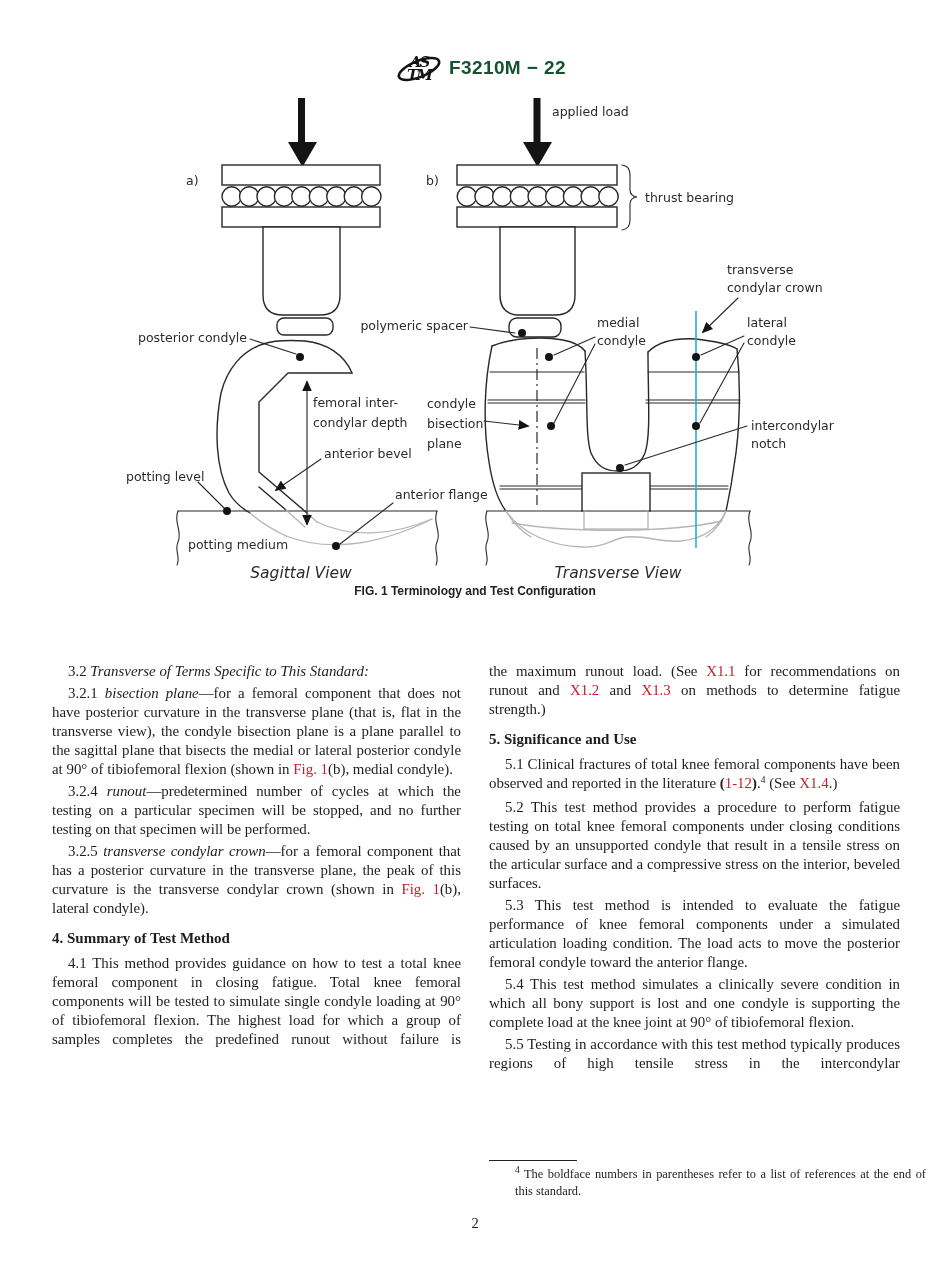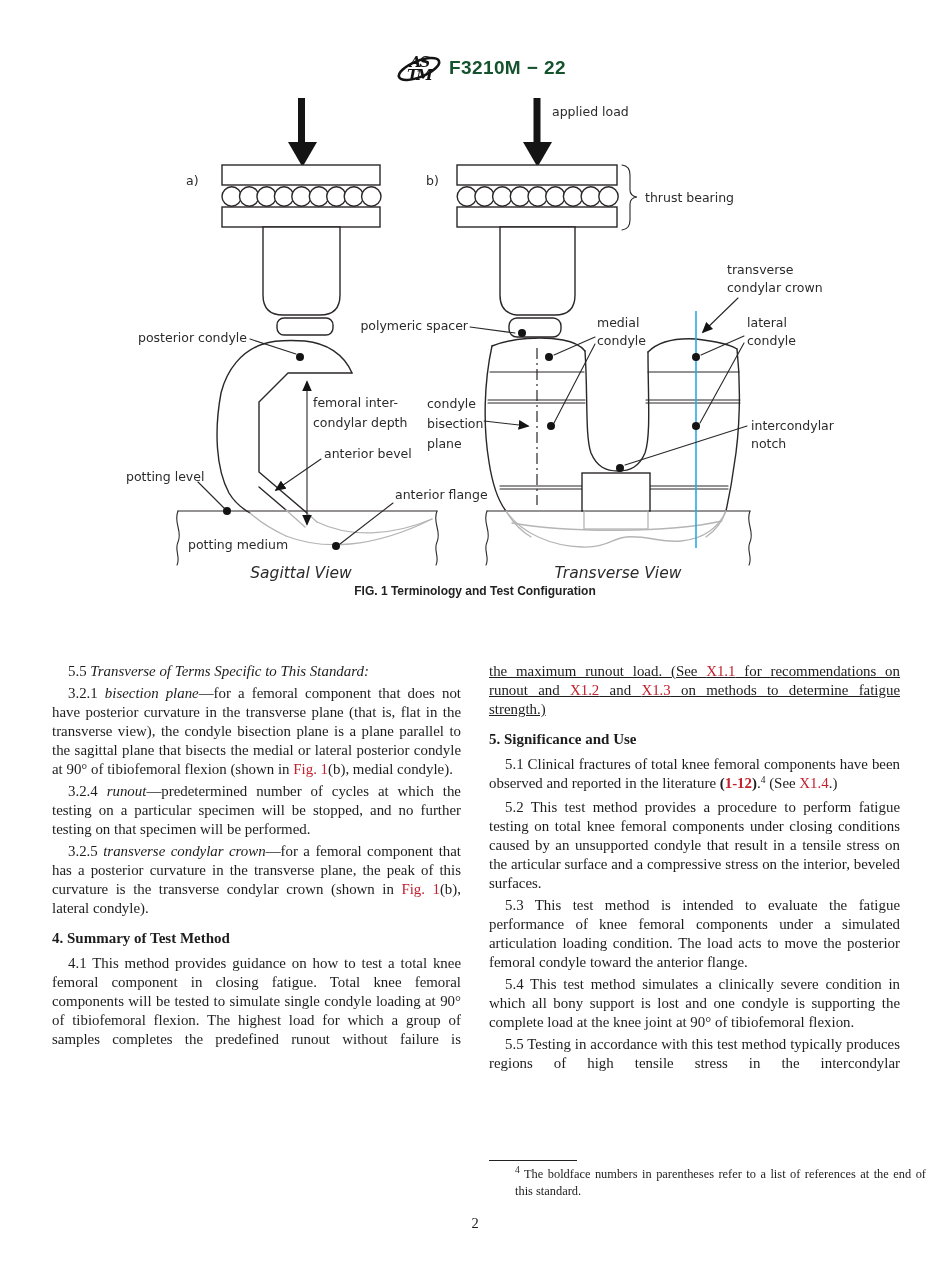--- a/index.html
+++ b/index.html
@@ -23,28 +23,28 @@
   .blue{stroke:var(--crown_blue,#29abe2);stroke-width:1.6;}
   .dashdot{stroke:#2a2728;stroke-width:1.2;stroke-dasharray:11 4 2 4;fill:none;}
   .flabel{font:12.5px "DejaVu Sans",sans-serif;fill:#2b2b2b;}
   .fview{font:italic 15.5px "DejaVu Sans",sans-serif;fill:#2b2b2b;}
   .fend{text-anchor:end;}.fmid{text-anchor:middle;}
   
   .col{position:absolute;top:662px;font-size:14.9px;line-height:19px;text-align:justify;}
   #colL{left:52px;width:409px;}
   #colR{left:489px;width:411px;}
   .para{margin:0 0 3px 0;text-indent:16px;}
-  .nondent{text-indent:0;text-decoration:underline;}
+  .nondent{text-indent:0;}
   .cont{text-align-last:justify;}
   .sec{font-weight:bold;font-size:15px;margin:11px 0 6px 0;text-align:left;}
   .seg-n{}
   .seg-i{font-style:italic;}
   .seg-b{font-weight:bold;}
   .seg-r{color:var(--link_red,#c3202e);}
-  .seg-br{font-weight:bold;color:var(--link_red,#c3202e);}
+  .seg-br{font-weight:normal;color:var(--link_red,#c3202e);}
   .seg-sup{font-size:9.5px;position:relative;top:-5px;}
   
   .fnrule{position:absolute;left:489px;top:1160px;width:88px;border-top:1.2px solid #222;}
   .footnote{position:absolute;left:515px;top:1167px;width:411px;font-size:12.4px;
             line-height:15.5px;text-align:justify;}
   .pageno{position:absolute;top:1215px;left:0;width:100%;text-align:center;font-size:14.5px;}
 </style>
 </head>
 <body>
 
@@ -199,21 +199,21 @@
       <text x="427" y="358" class="flabel">plane</text>
       <text x="751" y="340" class="flabel">intercondylar</text>
       <text x="751" y="358" class="flabel">notch</text>
       <text x="618" y="488" class="fview fmid">Transverse View</text>
     </g>
   </svg>
 
   <div class="figcap">FIG. 1 Terminology and Test Configuration</div>
 
   <div id="colL" class="col">
-      <p class="para"><span class="seg-n">5.5 </span><span class="seg-i">Transverse of Terms Specific to This Standard:</span></p>
+      <p class="para"><span class="seg-n">3.2 </span><span class="seg-i">Transverse of Terms Specific to This Standard:</span></p>
       <p class="para"><span class="seg-n">3.2.1 </span><span class="seg-i">bisection plane</span><span class="seg-n">—for a femoral component that does not have posterior curvature in the transverse plane (that is, flat in the transverse view), the condyle bisection plane is a plane parallel to the sagittal plane that bisects the medial or lateral posterior condyle at 90° of tibiofemoral flexion (shown in </span><span class="seg-r">Fig. 1</span><span class="seg-n">(b), medial condyle).</span></p>
       <p class="para"><span class="seg-n">3.2.4 </span><span class="seg-i">runout</span><span class="seg-n">—predetermined number of cycles at which the testing on a particular specimen will be stopped, and no further testing on that specimen will be performed.</span></p>
       <p class="para"><span class="seg-n">3.2.5 </span><span class="seg-i">transverse condylar crown</span><span class="seg-n">—for a femoral component that has a posterior curvature in the transverse plane, the peak of this curvature is the transverse condylar crown (shown in </span><span class="seg-r">Fig. 1</span><span class="seg-n">(b), lateral condyle).</span></p>
       <div class="sec">4. Summary of Test Method</div>
       <p class="para cont"><span class="seg-n">4.1 This method provides guidance on how to test a total knee femoral component in closing fatigue. Total knee femoral components will be tested to simulate single condyle loading at 90° of tibiofemoral flexion. The highest load for which a group of samples completes the predefined runout without failure is</span></p>
     </div>
   <div id="colR" class="col">
       <p class="para nondent"><span class="seg-n">the maximum runout load. (See </span><span class="seg-r">X1.1</span><span class="seg-n"> for recommendations on runout and </span><span class="seg-r">X1.2</span><span class="seg-n"> and </span><span class="seg-r">X1.3</span><span class="seg-n"> on methods to determine fatigue strength.)</span></p>
       <div class="sec">5. Significance and Use</div>
       <p class="para"><span class="seg-n">5.1 Clinical fractures of total knee femoral components have been observed and reported in the literature </span><span class="seg-b">(</span><span class="seg-br">1-12</span><span class="seg-b">)</span><span class="seg-n">.</span><span class="seg-sup">4</span><span class="seg-n"> (See </span><span class="seg-r">X1.4</span><span class="seg-n">.)</span></p>

